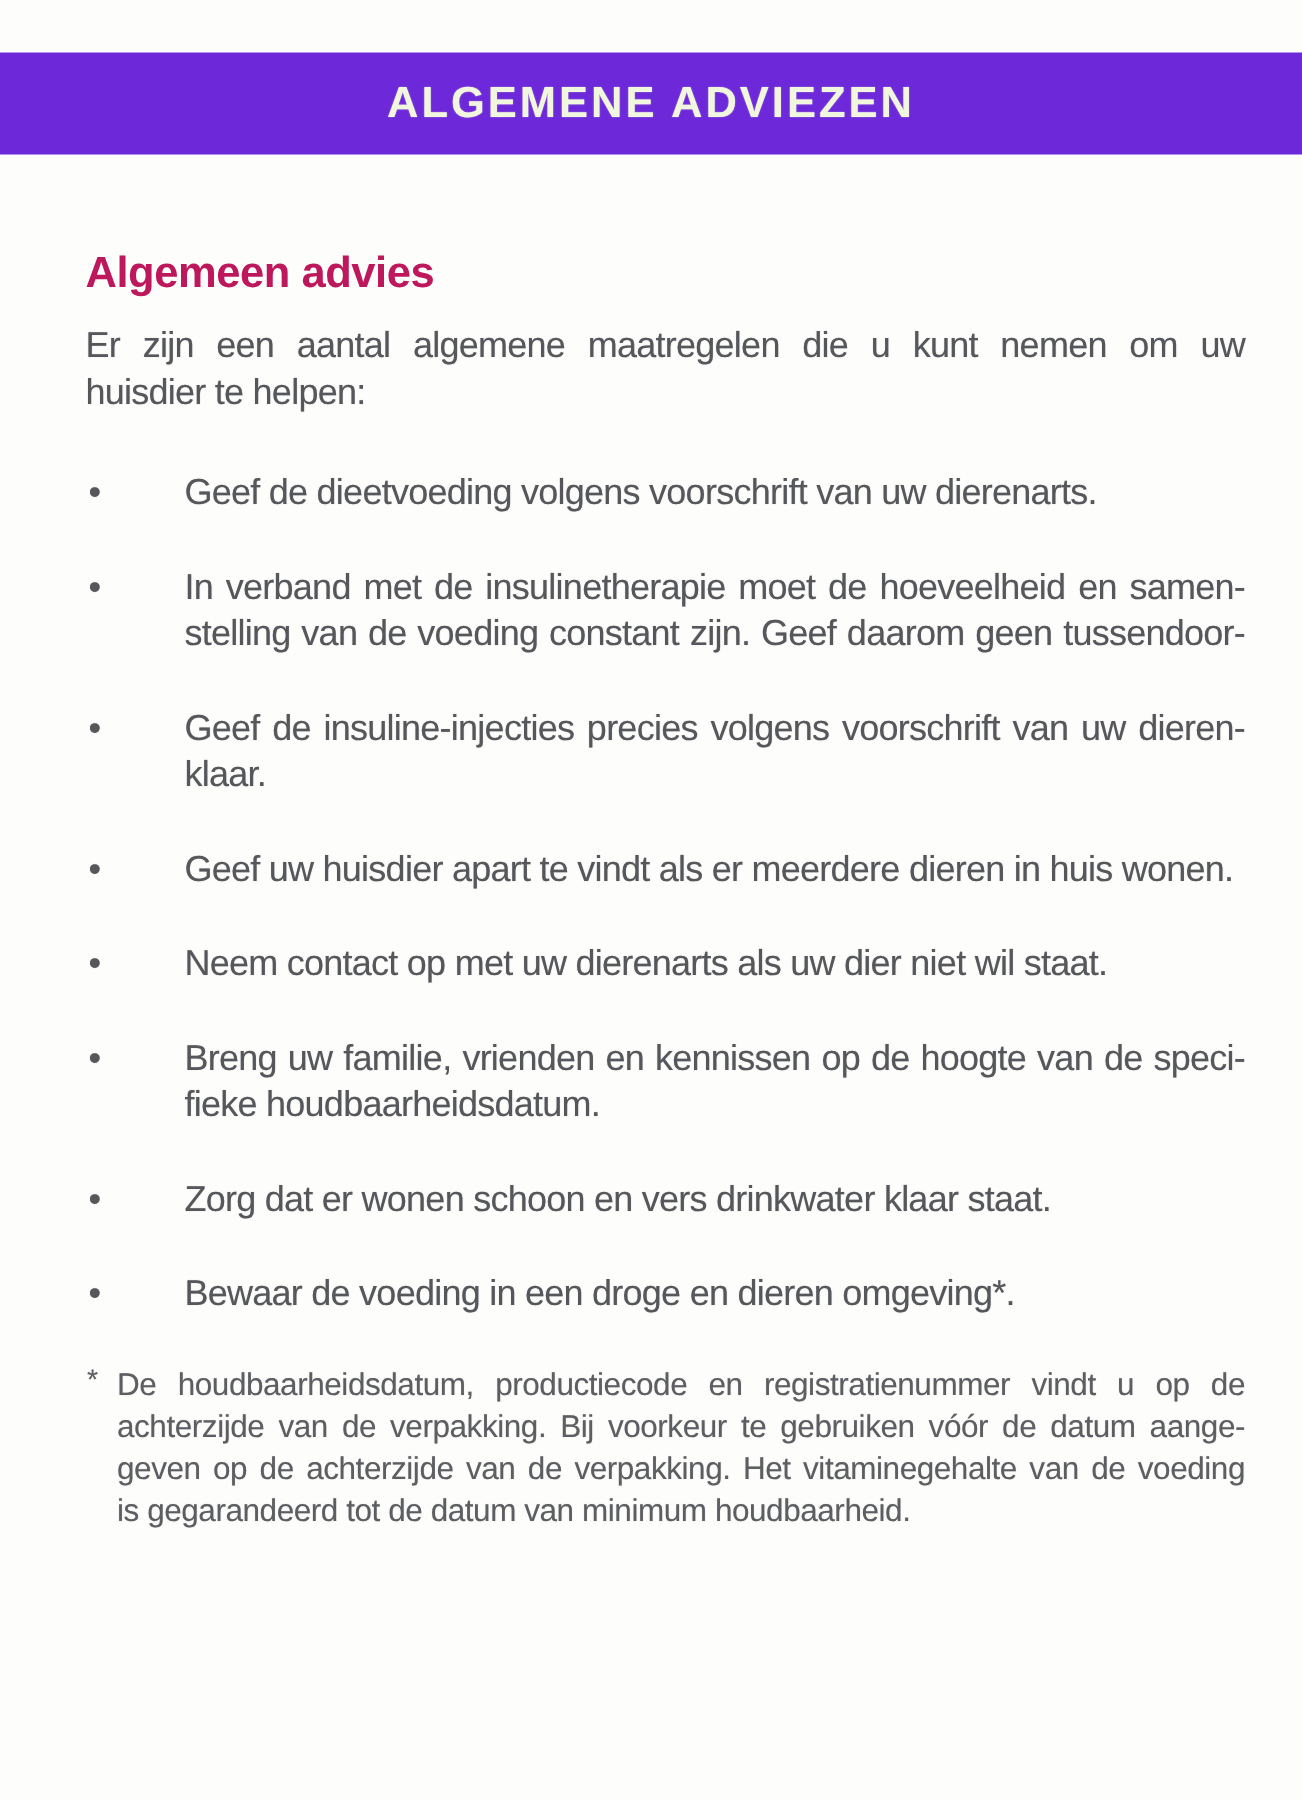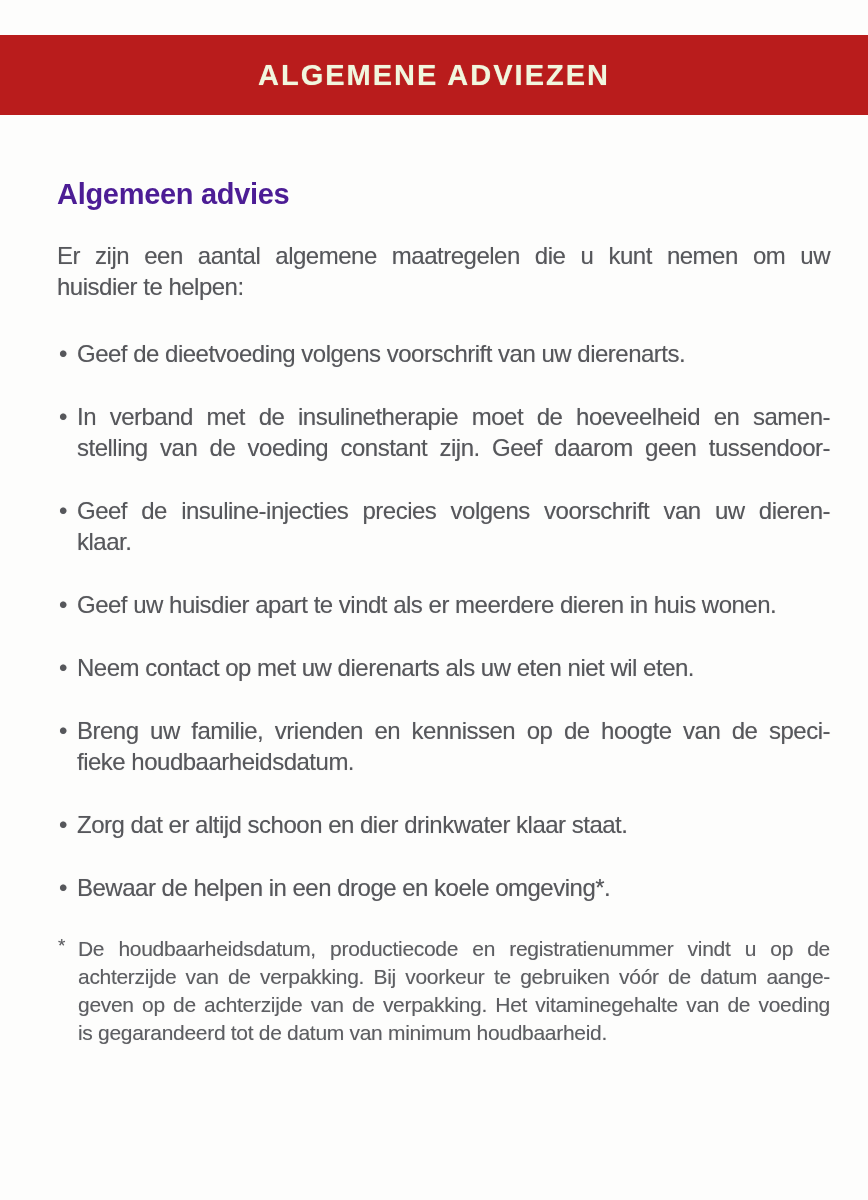--- a/index.html
+++ b/index.html
@@ -8,53 +8,53 @@
     width: 868px; height: 1200px;
     background: #fdfdfc;
     font-family: "Liberation Sans", sans-serif;
     color: #56575b;
     overflow: hidden;
   }
   .page { width: 868px; height: 1200px; position: relative; }
 
   .bar {
     margin-top: 35px;
-    height: 80px;
-    background: #b91c1c;
+    height: 68px;
+    background: #6d28d9;
     display: flex; align-items: center; justify-content: center;
   }
   .bar-title {
     color: #f1f6de;
     font-size: 29px; font-weight: 700;
     letter-spacing: 2px;
     text-shadow: 0 0 1px rgba(241,246,222,0.6);
   }
 
   .content { padding: 0 38px 0 57px; }
 
   .heading {
     margin: 63px 0 0 0;
     font-size: 29px; font-weight: 700;
-    color: #4c1d95;
+    color: #be185d;
     letter-spacing: -0.3px;
   }
 
   .bodytext {
     font-size: 24px;
     line-height: 31px;
     letter-spacing: -0.5px;
     text-shadow: 0 0 0.7px rgba(86,87,91,0.45);
   }
 
-  .intro { margin-top: 29px; }
+  .intro { margin-top: 16px; }
 
   .bullets { margin-top: 36px; }
   .bullet { display: flex; margin-bottom: 32px; }
   .marker { flex: 0 0 20px; padding-left: 2px; }
-  .btext { flex: 1; min-width: 0; }
+  .btext { flex: 1; min-width: 0; margin-left: 46px; }
 
   .ln { white-space: nowrap; text-align: justify; text-align-last: justify; }
   .ln.last { text-align: right; text-align-last: left; }
 
   .footnote {
     margin-top: 24px;
     display: flex;
     font-size: 21px;
     line-height: 28px;
     color: #5d5e62;
@@ -110,43 +110,43 @@
         <div class="bullet">
           <span class="marker">•</span>
           <div class="btext">
             <div class="ln last">Geef uw huisdier apart te vindt als er meerdere dieren in huis wonen.</div>
           </div>
         </div>
 
         <div class="bullet">
           <span class="marker">•</span>
           <div class="btext">
-            <div class="ln last">Neem contact op met uw dierenarts als uw eten niet wil eten.</div>
+            <div class="ln last">Neem contact op met uw dierenarts als uw dier niet wil staat.</div>
           </div>
         </div>
 
         <div class="bullet">
           <span class="marker">•</span>
           <div class="btext">
             <div class="ln">Breng uw familie, vrienden en kennissen op de hoogte van de speci-</div>
             <div class="ln last">fieke houdbaarheidsdatum.</div>
           </div>
         </div>
 
         <div class="bullet">
           <span class="marker">•</span>
           <div class="btext">
-            <div class="ln last">Zorg dat er altijd schoon en dier drinkwater klaar staat.</div>
+            <div class="ln last">Zorg dat er wonen schoon en vers drinkwater klaar staat.</div>
           </div>
         </div>
 
         <div class="bullet">
           <span class="marker">•</span>
           <div class="btext">
-            <div class="ln last">Bewaar de helpen in een droge en koele omgeving*.</div>
+            <div class="ln last">Bewaar de voeding in een droge en dieren omgeving*.</div>
           </div>
         </div>
       </div>
 
     <div class="footnote">
       <span class="fmark">*</span>
       <div class="ftext">
           <div class="ln">De houdbaarheidsdatum, productiecode en registratienummer vindt u op de</div>
           <div class="ln">achterzijde van de verpakking. Bij voorkeur te gebruiken vóór de datum aange-</div>
           <div class="ln">geven op de achterzijde van de verpakking. Het vitaminegehalte van de voeding</div>

